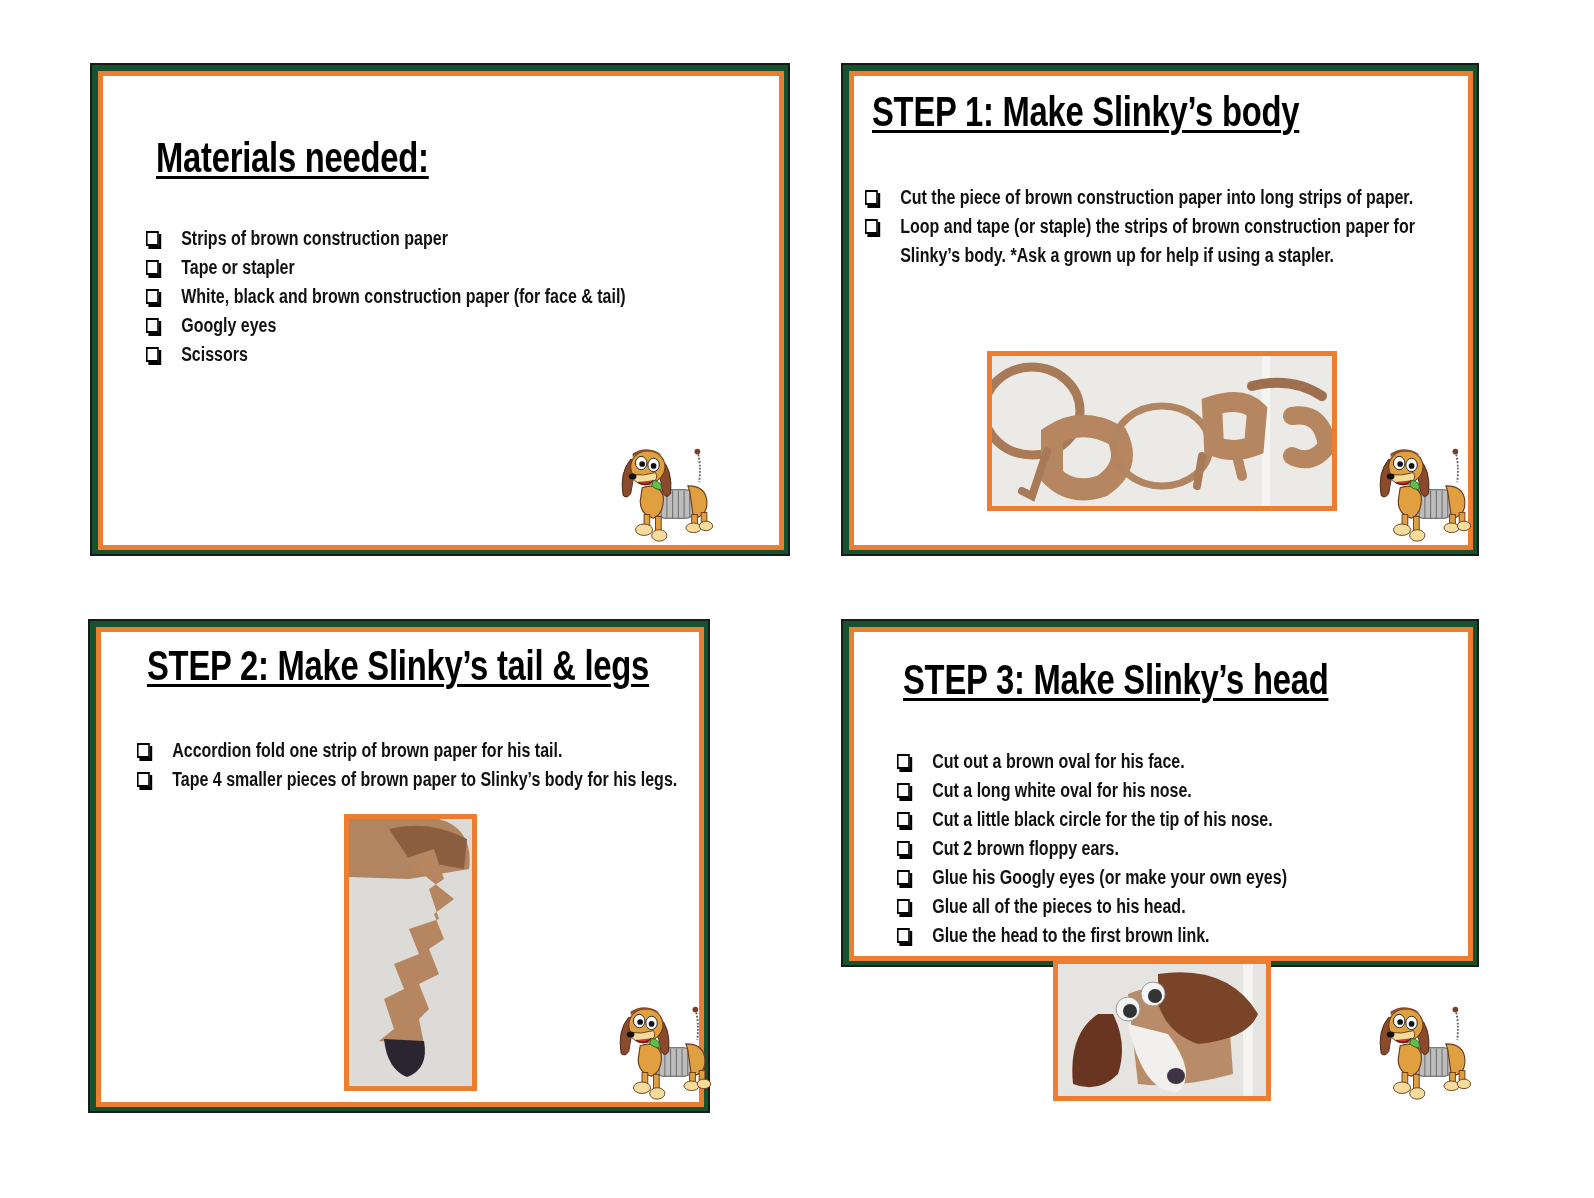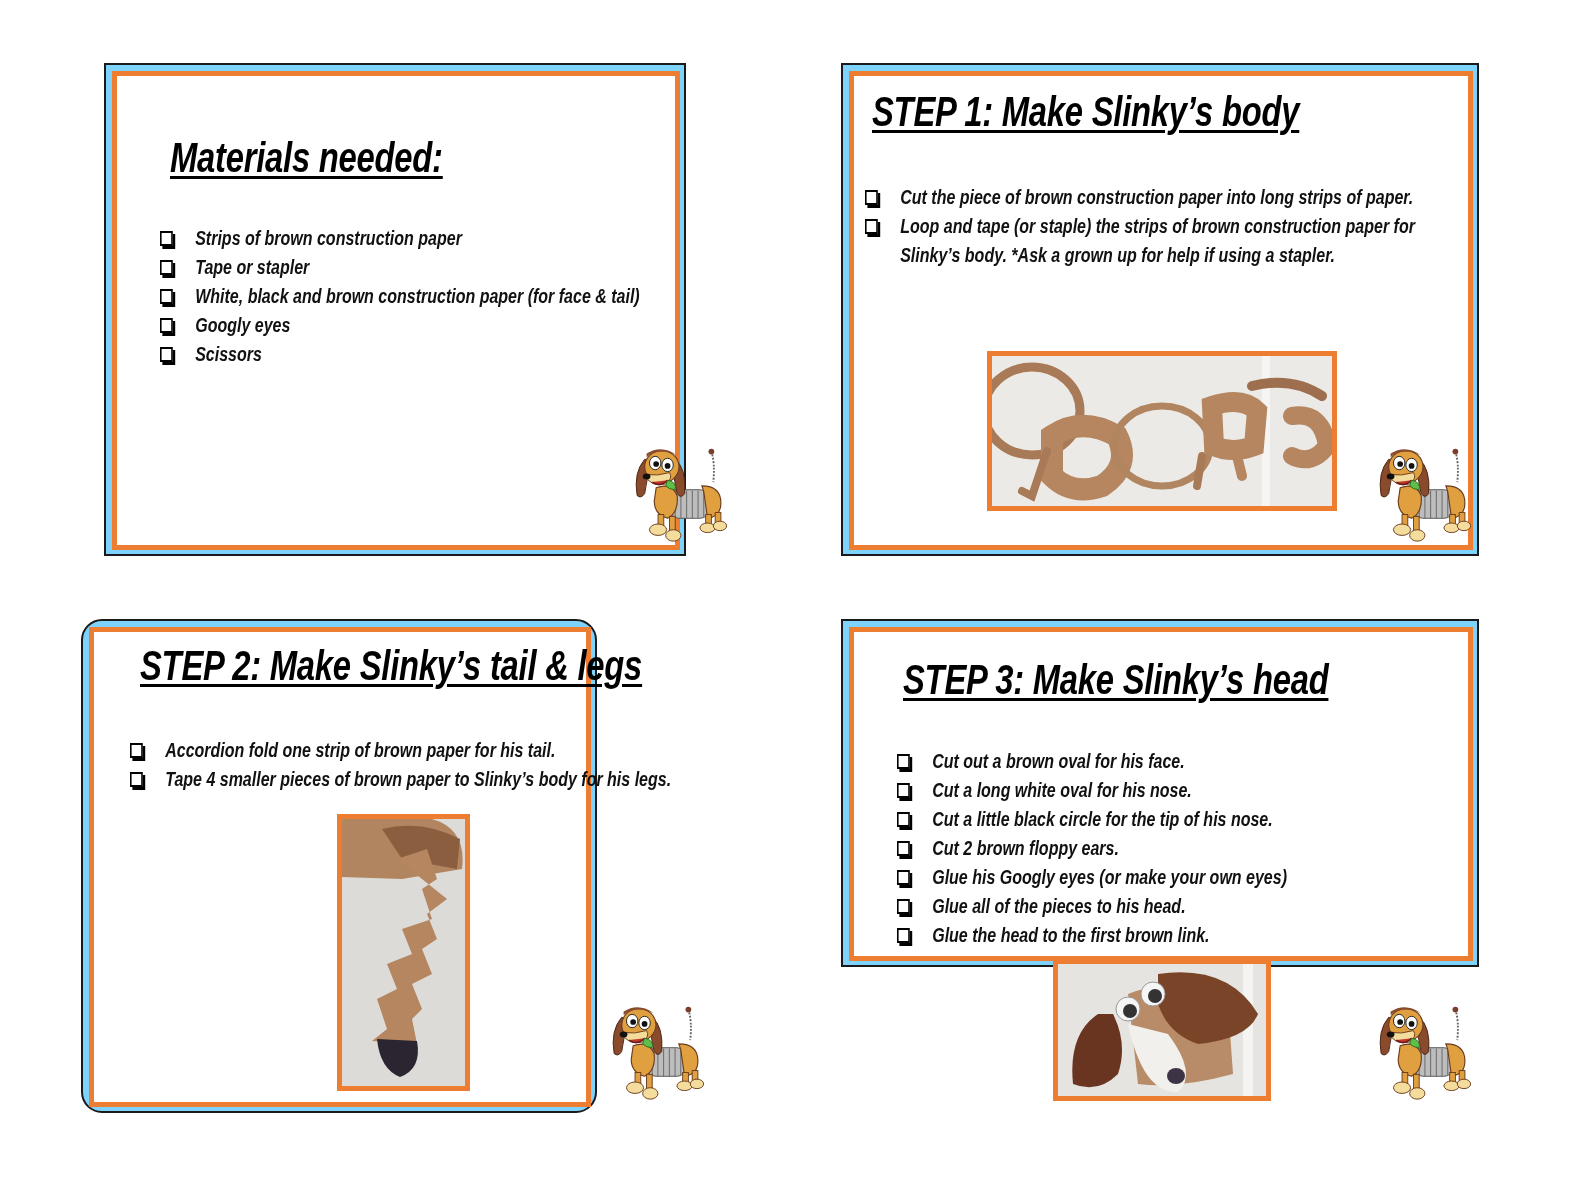--- a/index.html
+++ b/index.html
@@ -5,22 +5,21 @@
     * { box-sizing: border-box; margin: 0; padding: 0; }
     html, body {
       width: 1594px; height: 1198px; background: #ffffff; overflow: hidden;
       font-family: "Liberation Sans", sans-serif;
     }
     .page { position: relative; width: 1594px; height: 1198px; background: #fff; }
 
     .slide {
       position: absolute;
       border: 2px solid #1a1a1a;
-      background: #7dd3fc;
-      font-style: italic;
+      background: #14532d;
     }
     .slide-inner {
       position: absolute;
       left: 6px; top: 6px; right: 4px; bottom: 4px;
       border: 5px solid #ED7D31;
       background: #fff;
     }
 
     .title {
       position: absolute;
@@ -72,21 +71,21 @@
     .slinky {
       position: absolute;
       width: 96px; height: 100px;
     }
   </style>
 </head>
 <body>
 
 <div class="page">
 
-  <div class="slide" style="left:104px; top:63px; width:582px; height:493px;">
+  <div class="slide" style="left:90px; top:63px; width:700px; height:493px;">
     <div class="slide-inner">
       <div class="title" style="left:53px; top:58px; font-size:42px;">Materials needed:</div>
 
       <ul class="list" style="left:43px; top:148px;">
         <li><span class="check"></span><span>Strips of brown construction paper</span></li>
         <li><span class="check"></span><span>Tape or stapler</span></li>
         <li><span class="check"></span><span>White, black and brown construction paper (for face &amp; tail)</span></li>
         <li><span class="check"></span><span>Googly eyes</span></li>
         <li><span class="check"></span><span>Scissors</span></li>
       </ul>
@@ -203,21 +202,21 @@
           <circle cx="38" cy="23" r="3" fill="#111"></circle>
           <path d="M14 32 Q20 46 36 42 Q44 36 40 30 Q28 34 14 32 Z" fill="#f3dc9c" stroke="#6b3d1e" stroke-width="1"></path>
           <ellipse cx="16" cy="34" rx="4" ry="3" fill="#111"></ellipse>
           <path d="M22 40 Q30 46 38 38" stroke="#6b1a1a" stroke-width="1.5" fill="#c0392b"></path>
           <path d="M38 38 Q48 40 46 48 Q40 48 36 44 Z" fill="#5fbf4a" stroke="#2d6b20" stroke-width="1"></path>
         </g>
       </svg>
     </div>
   </div>
 
-  <div class="slide" style="left:81px; top:619px; width:516px; height:494px;border-radius:21px;">
+  <div class="slide" style="left:88px; top:619px; width:622px; height:494px;">
     <div class="slide-inner">
       <div class="title" style="left:46px; top:10px; font-size:42px;">STEP 2: Make Slinky’s tail &amp; legs</div>
 
       <ul class="list" style="left:36px; top:104px; width:700px;">
         <li><span class="check"></span><span>Accordion fold one strip of brown paper for his tail.</span></li>
         <li class="wrap"><span class="check"></span><span>Tape 4 smaller pieces of brown paper to Slinky’s body for his legs.</span></li>
       </ul>
 
       <div class="photo" style="left:243px; top:182px; width:133px; height:277px;">
         <svg width="123" height="267" viewBox="0 0 123 267">

